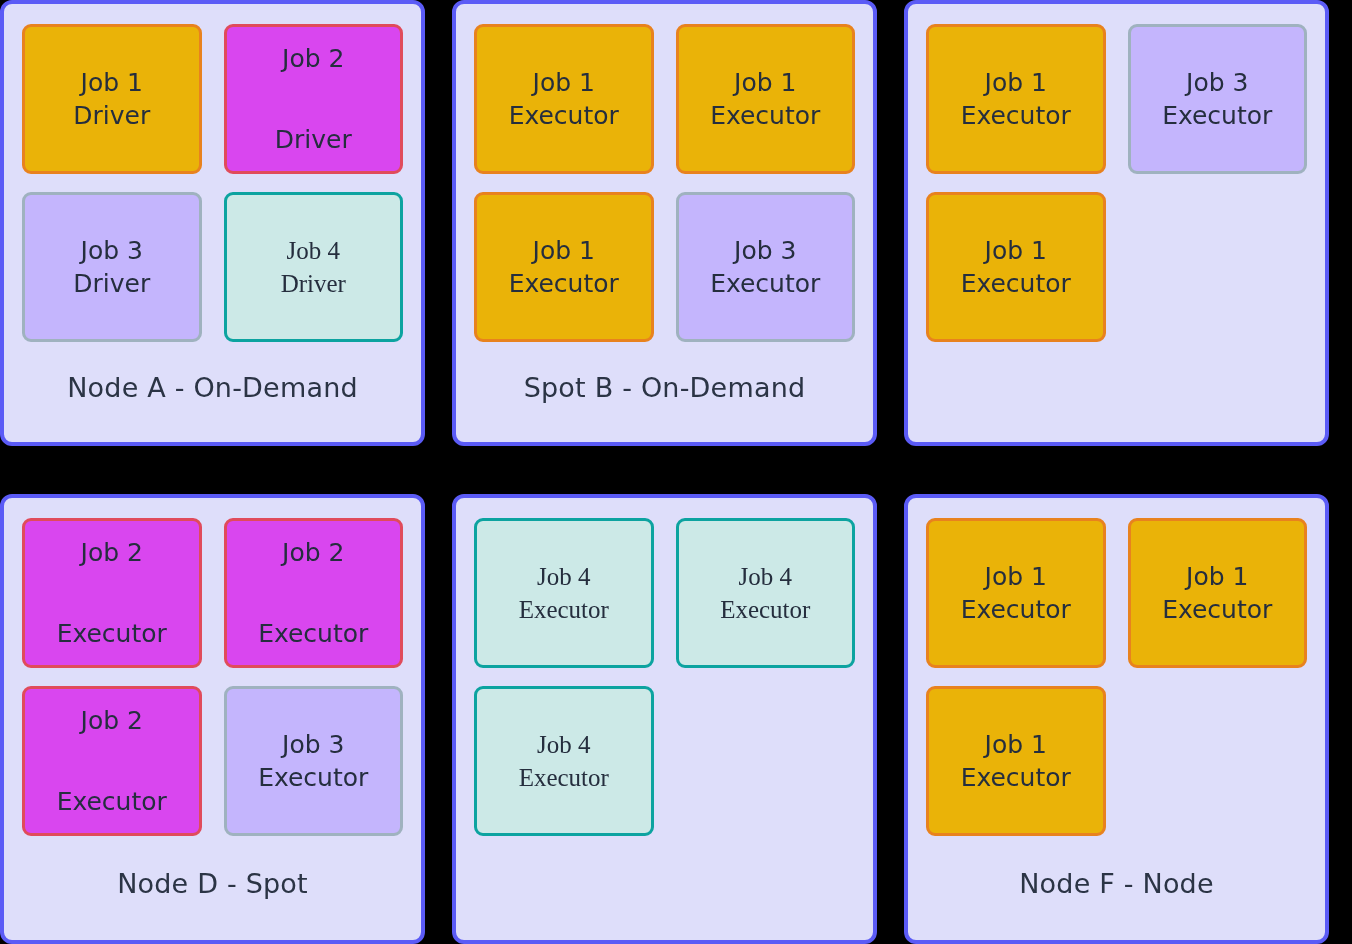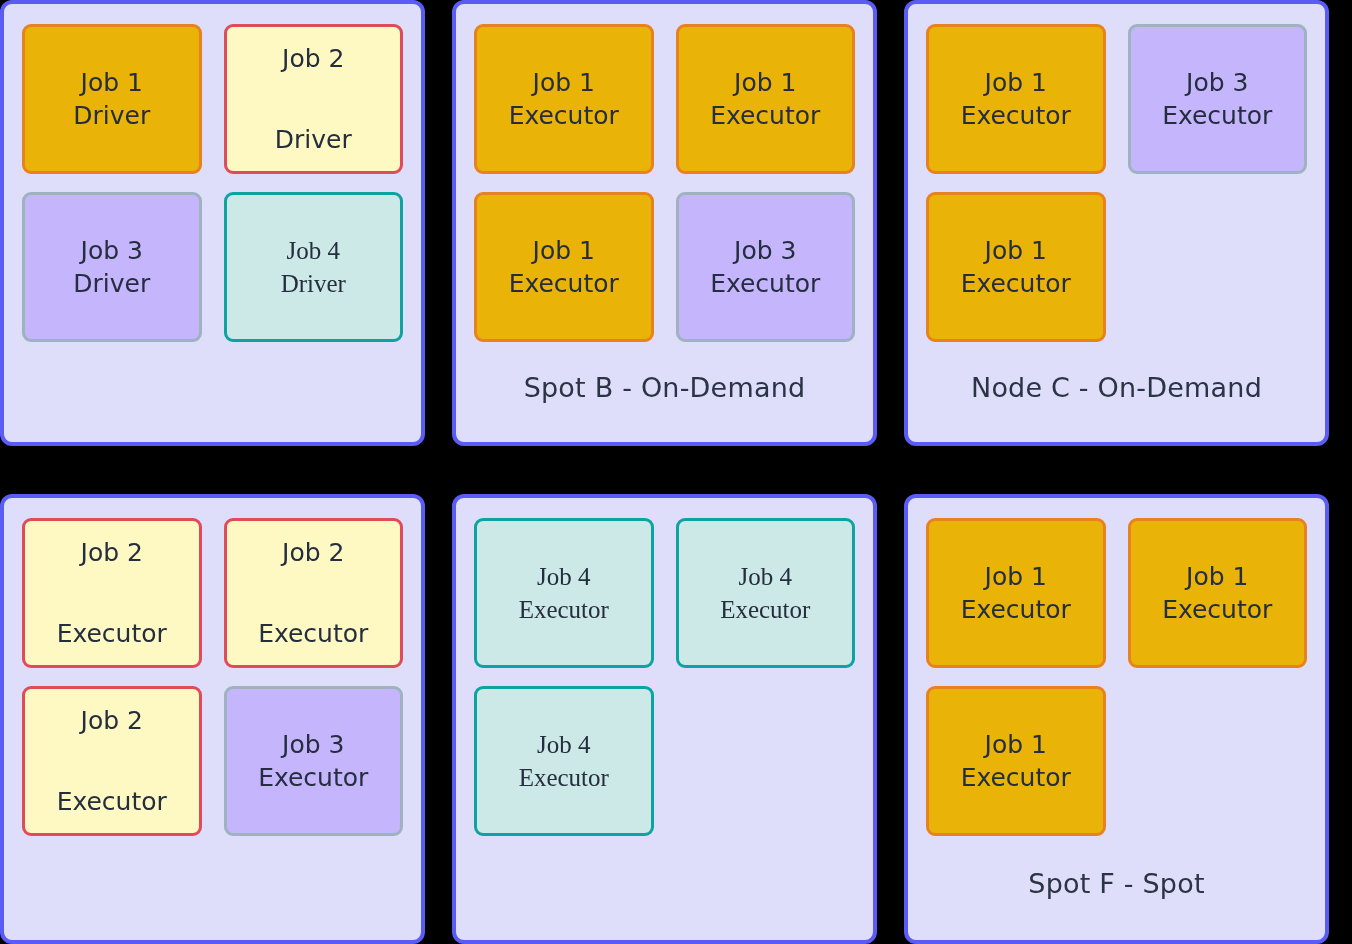--- a/index.html
+++ b/index.html
@@ -70,21 +70,21 @@
     min-height: 0;
   }
 
   .slot.empty {
     border: none;
     background: transparent;
   }
 
   
   .pal-orange { border-color: #E8821E; background: #eab308; }
-  .pal-red    { border-color: #E04B5B; background: #fef9c3; gap: 48px; }
+  .pal-red    { border-color: #E04B5B; background: #d946ef; gap: 48px; }
   .pal-grey   { border-color: #9FB2BF; background: #c4b5fd; }
   .pal-teal   { border-color: #0CA3A0; background: #CCE9E7; font-family: Liberation Serif, serif; }
 
   .slot-line { display: block; }
 
   .node-label {
     flex: 1 1 auto;
     display: flex;
     align-items: center;
     justify-content: center;
@@ -111,20 +111,21 @@
       </div>
       <div class="slot pal-grey">
         <span class="slot-line">Job 3</span>
         <span class="slot-line">Driver</span>
       </div>
       <div class="slot pal-teal">
         <span class="slot-line">Job 4</span>
         <span class="slot-line">Driver</span>
       </div>
     </div>
+    <div class="node-label">Node A - On-Demand</div>
   </div>
 
   <div class="node node-b">
     <div class="slots">
       <div class="slot pal-orange">
         <span class="slot-line">Job 1</span>
         <span class="slot-line">Executor</span>
       </div>
       <div class="slot pal-orange">
         <span class="slot-line">Job 1</span>
@@ -154,21 +155,20 @@
       </div>
       <div class="slot pal-orange">
         <span class="slot-line">Job 1</span>
         <span class="slot-line">Executor</span>
       </div>
       <div class="slot empty">
         <span class="slot-line"></span>
         <span class="slot-line"></span>
       </div>
     </div>
-    <div class="node-label">Node C - On-Demand</div>
   </div>
 
   <div class="node node-d">
     <div class="slots">
       <div class="slot pal-red">
         <span class="slot-line">Job 2</span>
         <span class="slot-line">Executor</span>
       </div>
       <div class="slot pal-red">
         <span class="slot-line">Job 2</span>
@@ -176,20 +176,21 @@
       </div>
       <div class="slot pal-red">
         <span class="slot-line">Job 2</span>
         <span class="slot-line">Executor</span>
       </div>
       <div class="slot pal-grey">
         <span class="slot-line">Job 3</span>
         <span class="slot-line">Executor</span>
       </div>
     </div>
+    <div class="node-label">Node D - Spot</div>
   </div>
 
   <div class="node node-e">
     <div class="slots">
       <div class="slot pal-teal">
         <span class="slot-line">Job 4</span>
         <span class="slot-line">Executor</span>
       </div>
       <div class="slot pal-teal">
         <span class="slot-line">Job 4</span>
@@ -218,16 +219,16 @@
       </div>
       <div class="slot pal-orange">
         <span class="slot-line">Job 1</span>
         <span class="slot-line">Executor</span>
       </div>
       <div class="slot empty">
         <span class="slot-line"></span>
         <span class="slot-line"></span>
       </div>
     </div>
-    <div class="node-label">Spot F - Spot</div>
+    <div class="node-label">Node F - Node</div>
   </div>
 
 </div>
 
 </body></html>

